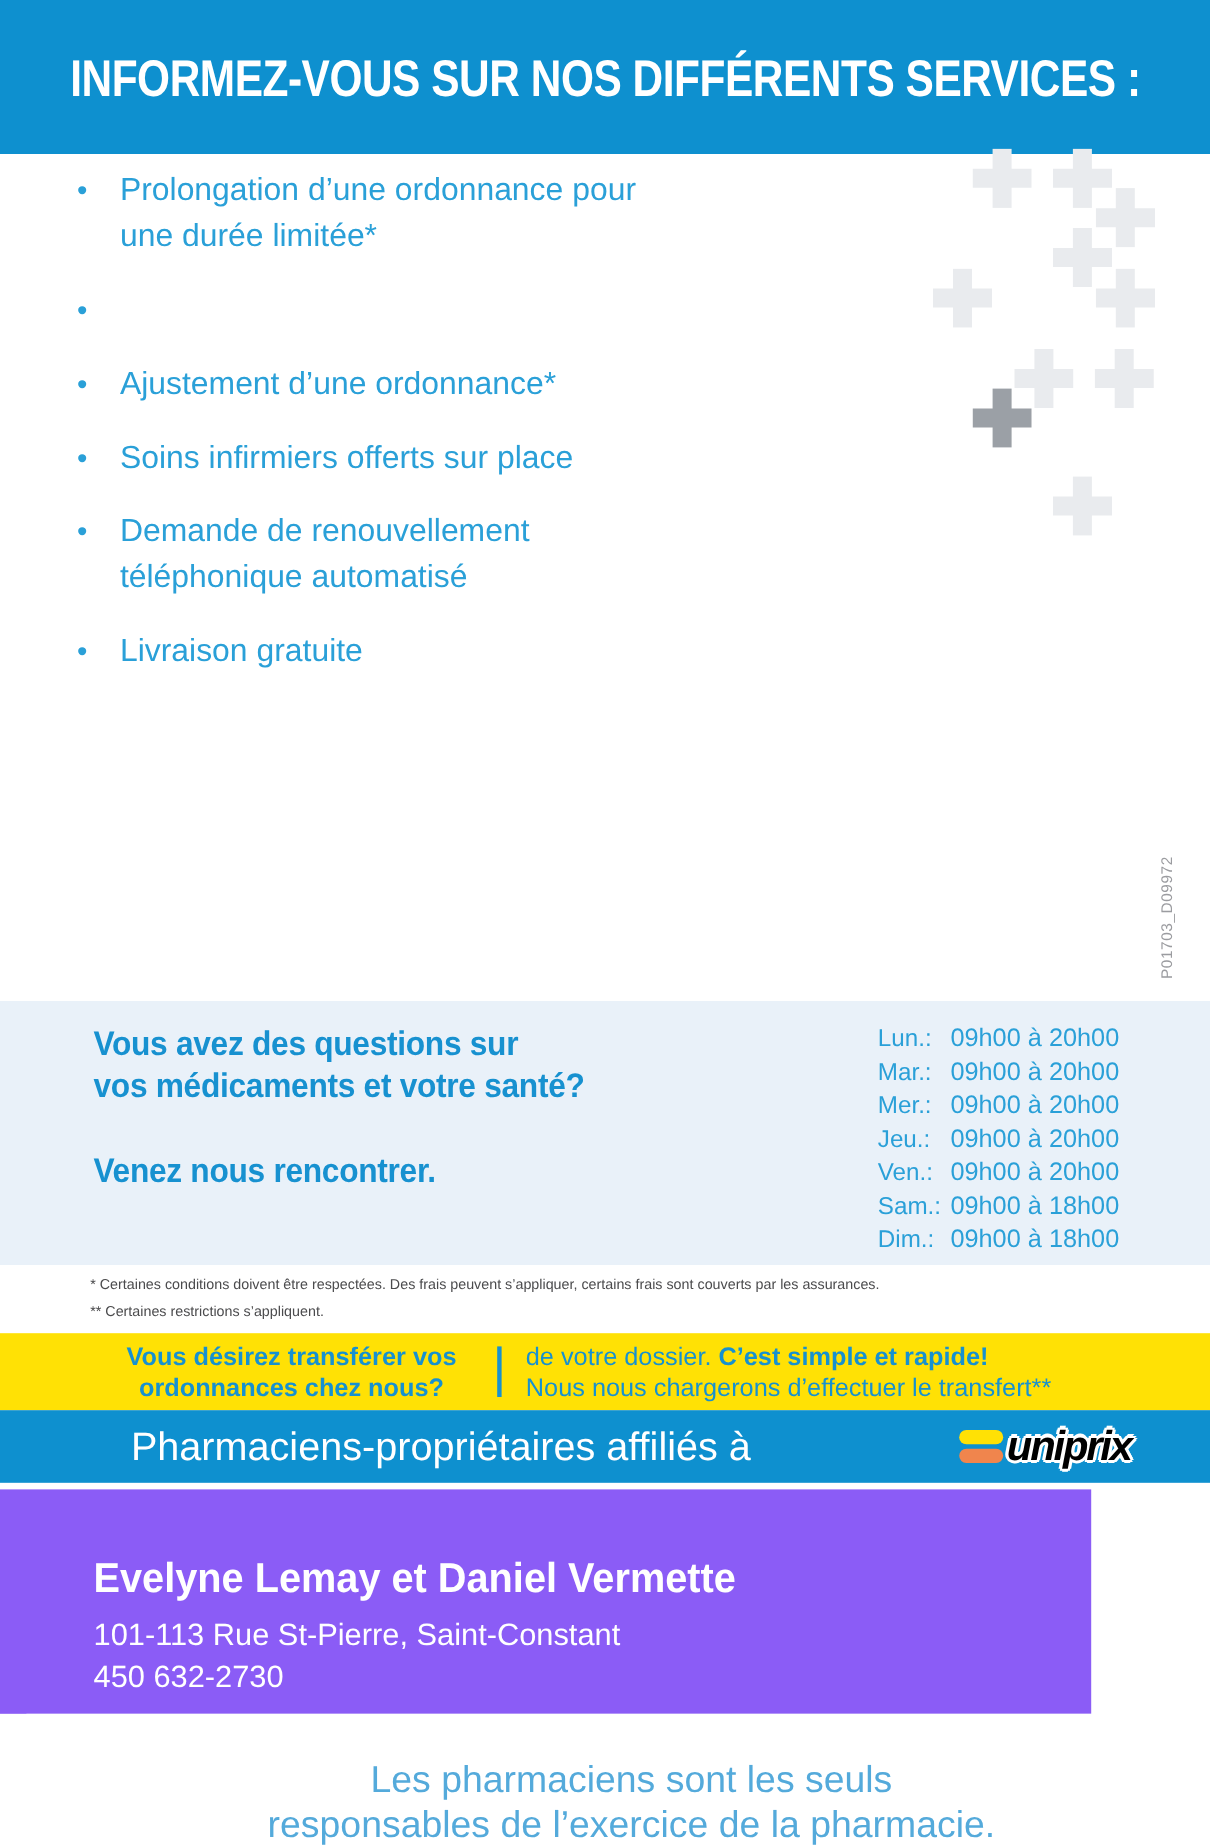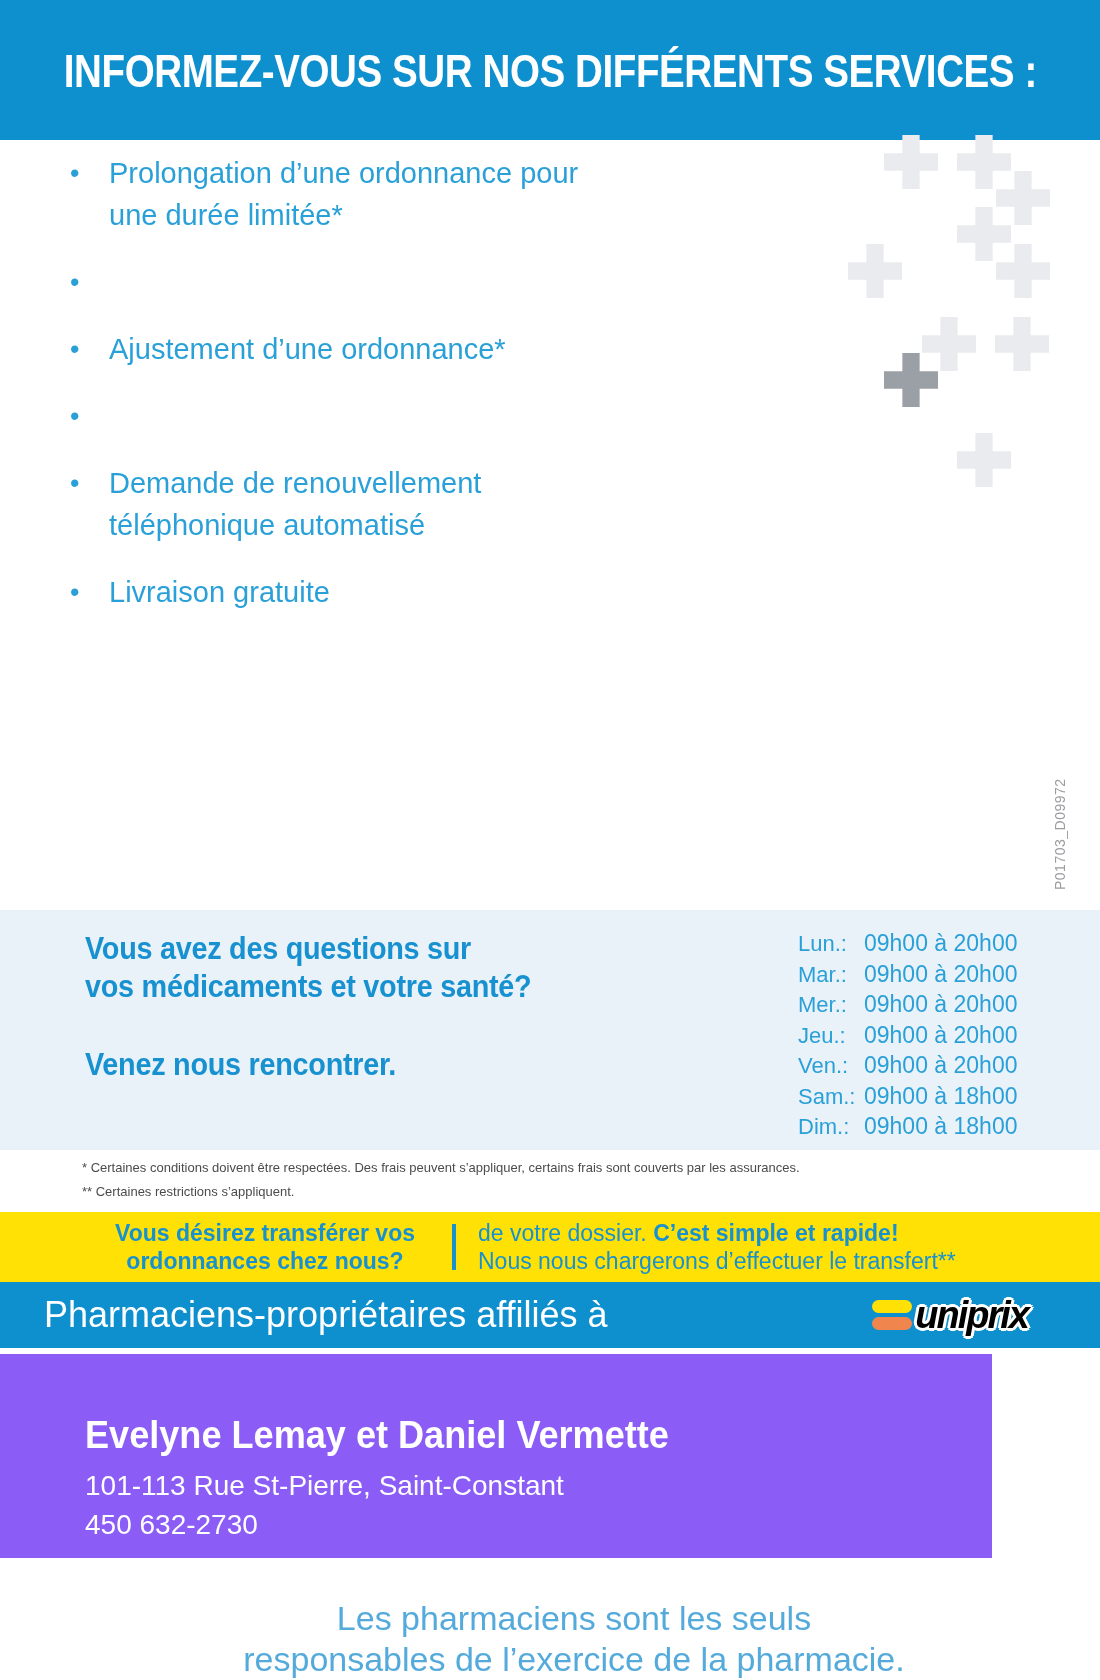--- a/index.html
+++ b/index.html
@@ -61,21 +61,21 @@
     font-size:23px;line-height:28px;white-space:pre-line;
   }
   .v-divider{width:4px;height:46px;background:#1791d0;margin:0 22px;}
   .transfer-a{color:#1791d0;font-size:23px;line-height:28px;}
   .transfer-a strong{font-weight:700;}
   
   .affiliation{
     position:absolute;left:0;top:1282px;width:1100px;height:66px;background:#0e90cf;
     display:flex;align-items:center;
   }
-  .affiliation-text{color:#ffffff;font-size:36px;margin-left:44px;flex:1;}
+  .affiliation-text{color:#ffffff;font-size:36px;margin-left:119px;flex:1;}
   .uniprix{display:flex;align-items:center;margin-right:72px;}
   .bars{display:flex;flex-direction:column;gap:4px;margin-right:3px;}
   .bar{width:40px;height:13px;border-radius:7px;}
   .bar-top{background:#ffe105;}
   .bar-bottom{background:#f0854d;}
   .wordmark{
     font-size:38px;font-weight:800;font-style:italic;color:#000000;letter-spacing:-2px;
     text-shadow:-2px -2px 0 #fff,2px -2px 0 #fff,-2px 2px 0 #fff,2px 2px 0 #fff,
                 -3px 0 0 #fff,3px 0 0 #fff,0 -3px 0 #fff,0 3px 0 #fff;
   }
@@ -114,20 +114,21 @@
       </li>
       <li>
         <span class="dot">•</span>
       </li>
       <li>
         <span class="dot">•</span>
         <span class="svc-text">Ajustement d’une ordonnance*</span>
       </li>
       <li>
         <span class="dot">•</span>
+        <span class="svc-text">Soins infirmiers offerts sur place</span>
       </li>
       <li>
         <span class="dot">•</span>
         <span class="svc-text">Demande de renouvellement
 téléphonique automatisé</span>
       </li>
       <li>
         <span class="dot">•</span>
         <span class="svc-text">Livraison gratuite</span>
       </li>

